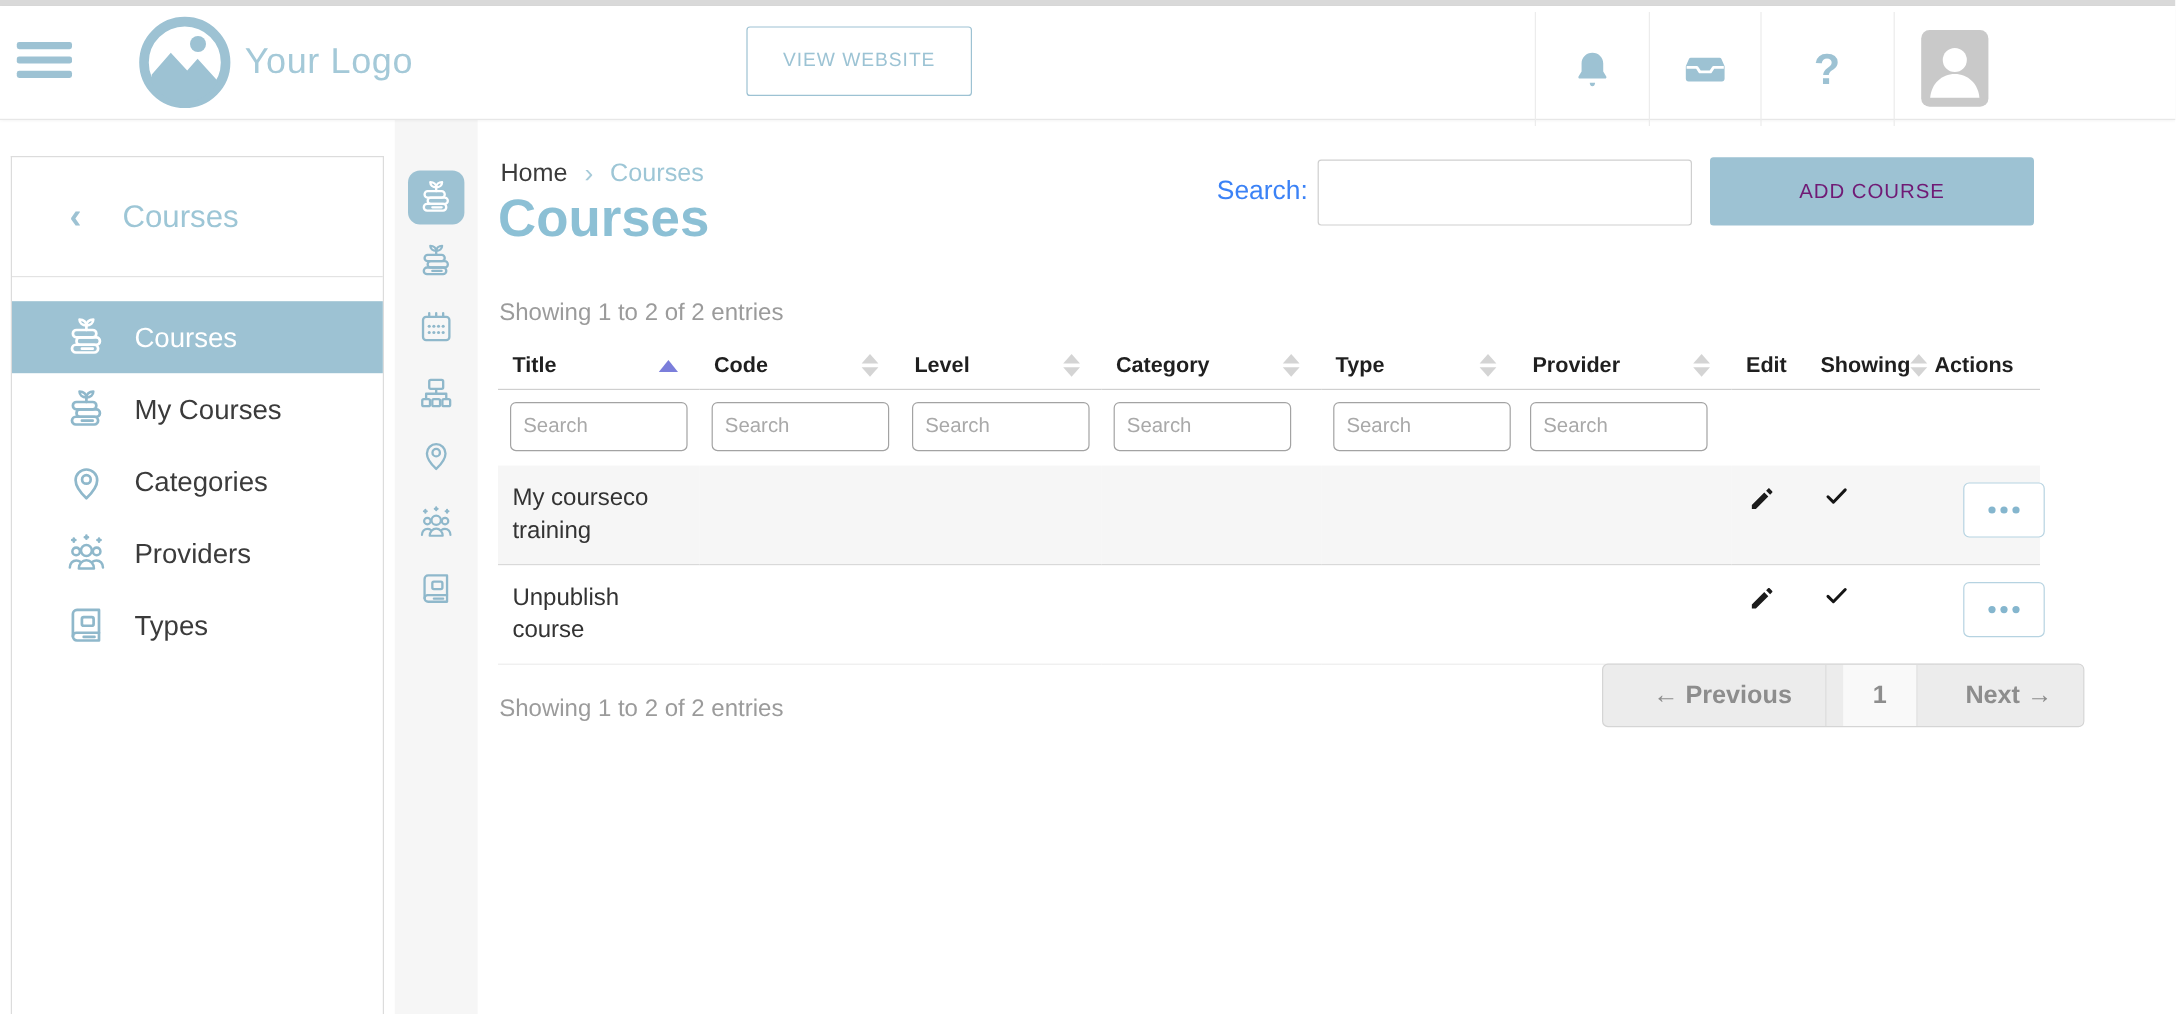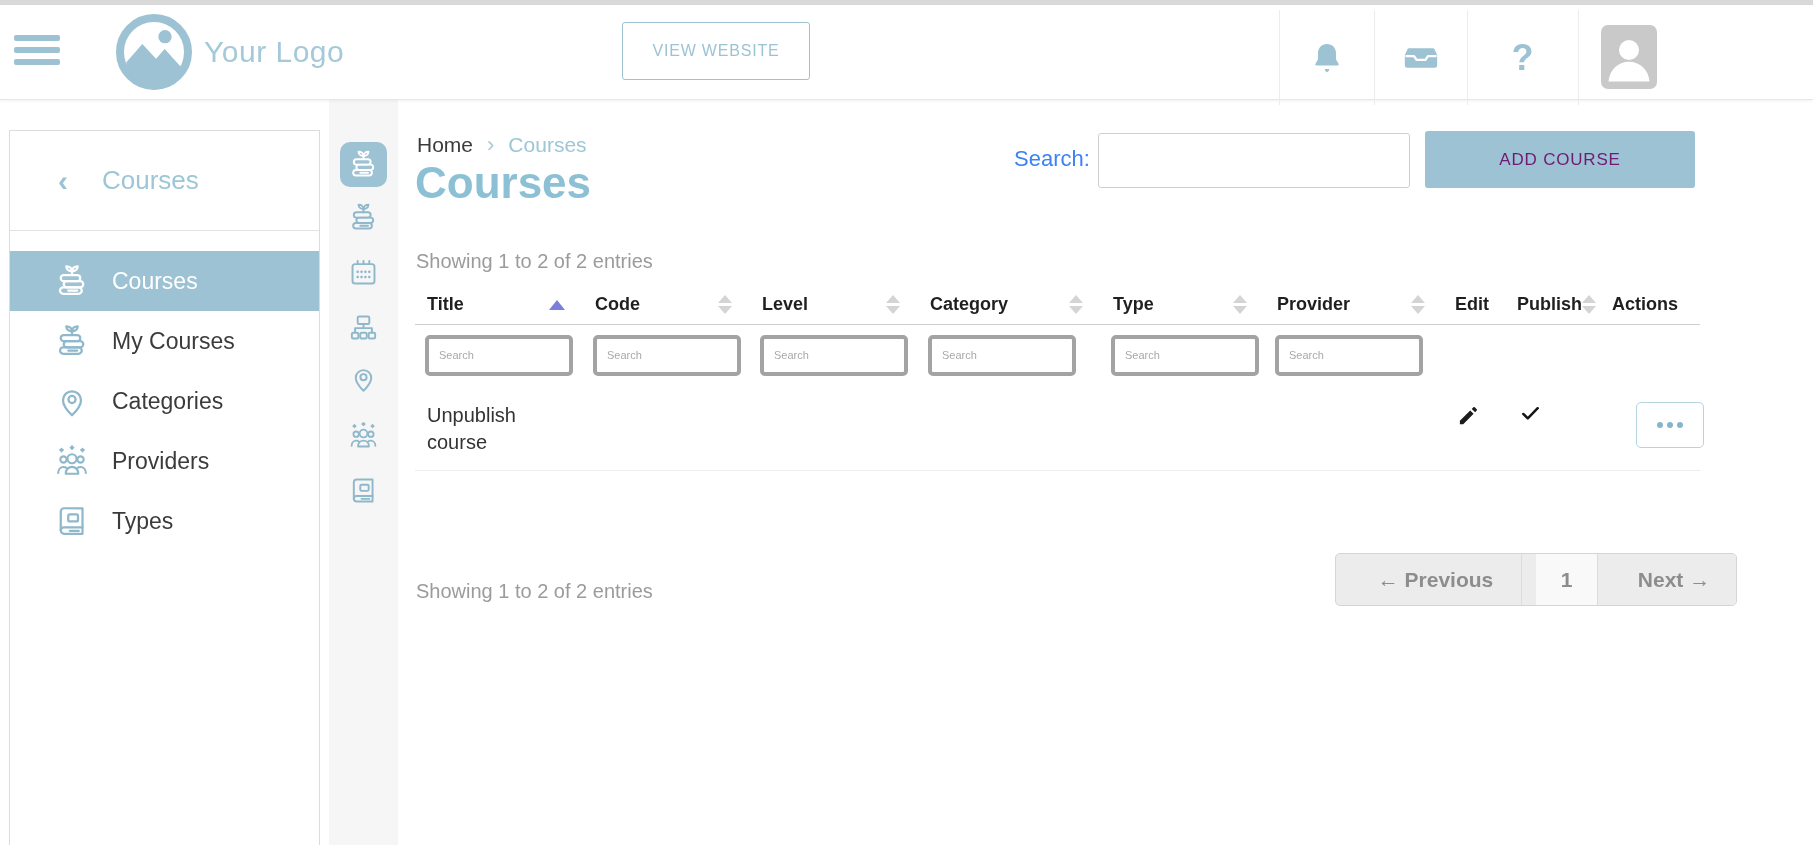--- a/index.html
+++ b/index.html
@@ -71,21 +71,21 @@
   .grid th { text-align:left; font-size:18px; font-weight:700; color:#1f1f1f; height:38px; padding:0 4px 0 12px;
              border-bottom:1px solid #cfcfcf; cursor:pointer; }
   .th-inner { display:flex; align-items:center; justify-content:space-between; }
   .sort-both { display:inline-flex; flex-direction:column; gap:3px; margin-right:14px; }
   .sort-both i { display:block; width:0; height:0; border-left:7px solid transparent; border-right:7px solid transparent; }
   .sort-both .up { border-bottom:8px solid #d4d4d4; }
   .sort-both .dn { border-top:8px solid #d4d4d4; }
   .sort-asc { display:inline-block; width:0; height:0; border-left:8px solid transparent; border-right:8px solid transparent;
               border-bottom:10px solid #7b7edb; margin-right:14px; }
   .filters td { padding:10px 10px 12px 10px; }
-  .filter-input { width:148px; height:41px; border:4px solid #a3a3a3; border-radius:5px; font-size:11px;
+  .filter-input { width:148px; height:41px; border:1px solid #a3a3a3; border-radius:5px; font-size:17px;
                   color:#a21caf; padding:0 10px; font-family:inherit; }
   .filter-input::placeholder { color:#a9a9a9; }
   .row-data td { font-size:20px; color:#333; padding:14px 8px 14px 12px; vertical-align:top; }
   .row-1 td { background:#f6f6f6; border-bottom:1px solid #d9d9d9; height:79px; }
   .row-2 td { background:#fff; border-bottom:1px solid #ededed; height:62px; }
   .cell-title { line-height:27px; }
   .icon-cell svg { width:23px; height:23px; }
   .edit-btn, .pub-wrap { background:none; border:none; cursor:pointer; padding:2px; }
   .actions-btn { width:68px; height:46px; background:#fff; border:1px solid #b6d3e1; border-radius:5px;
                  cursor:pointer; display:flex; align-items:center; justify-content:center; gap:4px; margin-left:24px; }
@@ -383,21 +383,21 @@
               </span>
             </div>
           </th>
         <th>
             <div class="th-inner">
               <span>Edit</span>
             </div>
           </th>
         <th>
             <div class="th-inner">
-              <span>Publish</span>
+              <span>Showing</span>
               <span class="sort-both" style="margin-right:0">
                 <i class="up"></i>
                 <i class="dn"></i>
               </span>
             </div>
           </th>
         <th>
             <div class="th-inner">
               <span>Actions</span>
             </div>
@@ -409,41 +409,62 @@
         <td><input class="filter-input" placeholder="Search" style=""></td>
         <td><input class="filter-input" placeholder="Search" style=""></td>
         <td><input class="filter-input" placeholder="Search" style=""></td>
         <td><input class="filter-input" placeholder="Search" style=""></td>
         <td></td>
           <td></td>
           <td></td>
       </tr>
     </thead>
     <tbody>
-      <tr class="row-data row-2">
-        <td class="cell-title">Unpublish course</td>
+      <tr class="row-data row-1">
+        <td class="cell-title">My courseco training</td>
         <td></td>
         <td></td>
         <td></td>
         <td></td>
         <td></td>
         <td class="icon-cell"><button class="edit-btn" aria-label="edit"><svg viewBox="0 0 24 24">
                 <use href="#sym-pencil"></use>
               </svg></button></td>
         <td class="icon-cell"><span class="pub-wrap"><svg viewBox="0 0 24 24">
                 <use href="#sym-check"></use>
               </svg></span></td>
         <td>
             <button class="actions-btn" aria-label="actions">
               <b></b>
               <b></b>
               <b></b>
             </button>
           </td>
       </tr>
+      <tr class="row-data row-2">
+        <td class="cell-title">Unpublish course</td>
+        <td></td>
+        <td></td>
+        <td></td>
+        <td></td>
+        <td></td>
+        <td class="icon-cell"><button class="edit-btn" aria-label="edit"><svg viewBox="0 0 24 24">
+                <use href="#sym-pencil"></use>
+              </svg></button></td>
+        <td class="icon-cell"><span class="pub-wrap"><svg viewBox="0 0 24 24">
+                <use href="#sym-check"></use>
+              </svg></span></td>
+        <td>
+            <button class="actions-btn" aria-label="actions">
+              <b></b>
+              <b></b>
+              <b></b>
+            </button>
+          </td>
+      </tr>
     </tbody>
   </table>
 
   <div class="pagination">
     <button class="page-btn page-prev">← Previous</button>
     <button class="page-btn page-num">1</button>
     <button class="page-btn page-next">Next →</button>
   </div>
 
   <div class="info-bottom">Showing 1 to 2 of 2 entries</div>

